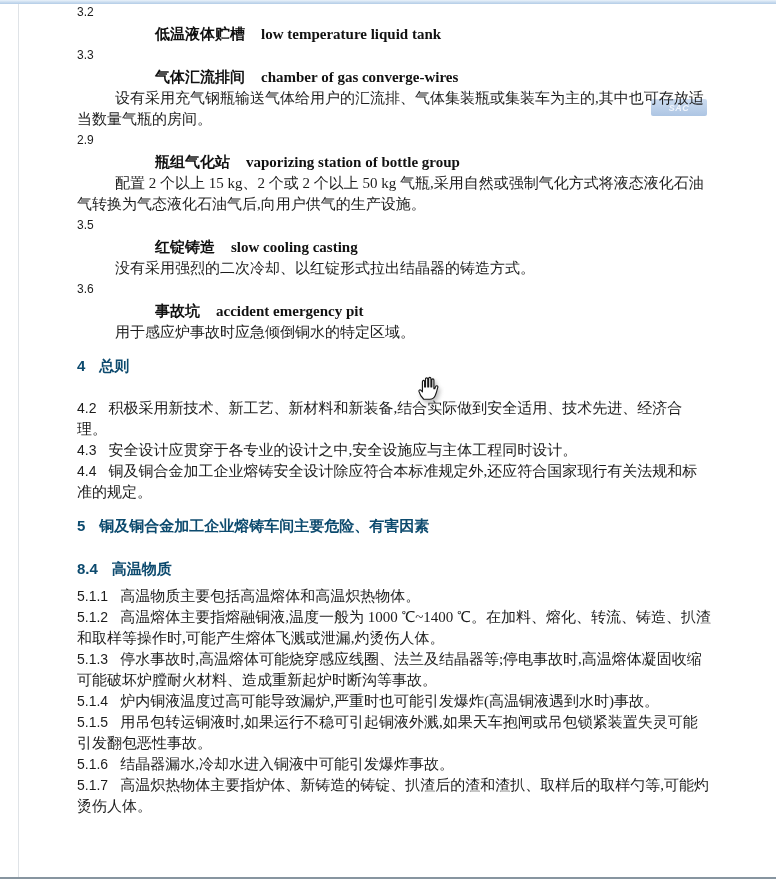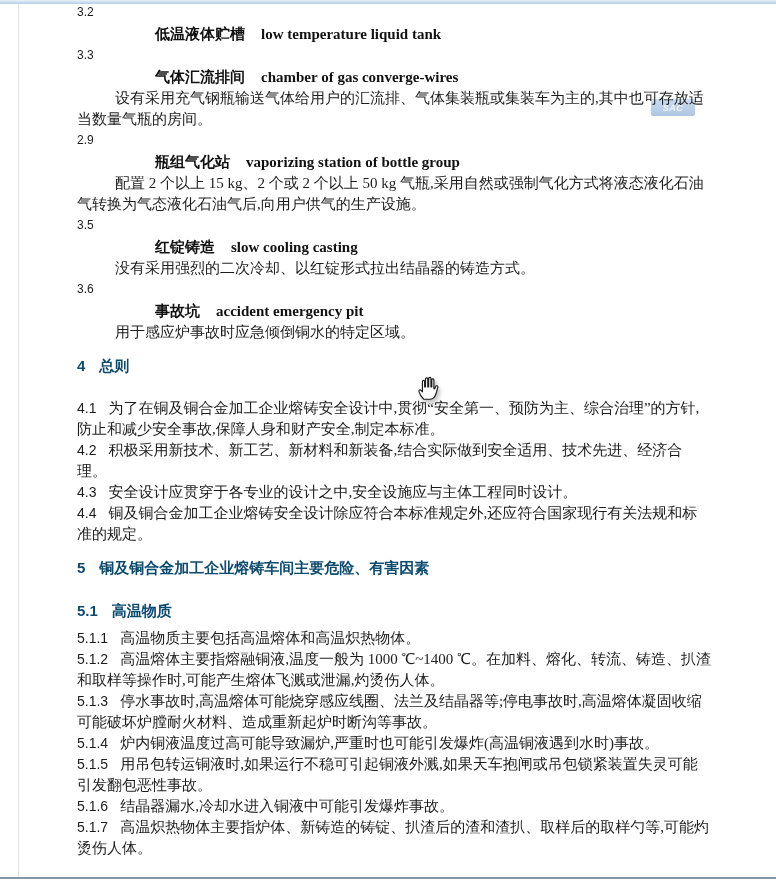--- a/index.html
+++ b/index.html
@@ -17,21 +17,21 @@
   }
   .page-edge {
     position: absolute; left: 18px; top: 4px; bottom: 6px; width: 1px;
     background: #dfe3e7;
   }
   .bottom-line {
     position: absolute; left: 0; top: 877px; width: 776px; height: 2px;
     background: #8795a0;
   }
   .watermark {
-    position: absolute; left: 651px; top: 99px; width: 44px; height: 17px;
+    position: absolute; left: 651px; top: 99px; width: 56px; height: 17px;
     border-radius: 2px;
     background: linear-gradient(180deg, #ccdcf0 0%, #adc5e3 100%);
     color: #f0f5fc;
     font: bold italic 9px "Liberation Sans", sans-serif;
     letter-spacing: .5px;
     display: flex; align-items: center; justify-content: center;
     user-select: none;
   }
   .doc {
     position: absolute; left: 0; top: 2px; width: 776px;
@@ -78,26 +78,25 @@
     <div class="b-num"><span>2.9</span></div>
     <div class="b-term"><span class="term-zh">瓶组气化站</span><span class="term-en">vaporizing station of bottle group</span></div>
     <div class="b-para">配置 2 个以上 15 kg、2 个或 2 个以上 50 kg 气瓶,采用自然或强制气化方式将液态液化石油气转换为气态液化石油气后,向用户供气的生产设施。</div>
     <div class="b-num"><span>3.5</span></div>
     <div class="b-term"><span class="term-zh">红锭铸造</span><span class="term-en">slow cooling casting</span></div>
     <div class="b-para">没有采用强烈的二次冷却、以红锭形式拉出结晶器的铸造方式。</div>
     <div class="b-num"><span>3.6</span></div>
     <div class="b-term"><span class="term-zh">事故坑</span><span class="term-en">accident emergency pit</span></div>
     <div class="b-para">用于感应炉事故时应急倾倒铜水的特定区域。</div>
     <div class="b-h1"><span class="c-num">4</span><span>总则</span></div>
-    <div class="b-clause"><span class="c-num">4.1</span><span class="c-text">为了在铜及铜合金加工企业熔铸安全设计中,贯彻“安全第一、预防为主、综合治理”的方针,防止和减少安全事故,保障人身和财产安全,制定本标准。</span></div>
     <div class="b-clause"><span class="c-num">4.2</span><span class="c-text">积极采用新技术、新工艺、新材料和新装备,结合实际做到安全适用、技术先进、经济合理。</span></div>
     <div class="b-clause"><span class="c-num">4.3</span><span class="c-text">安全设计应贯穿于各专业的设计之中,安全设施应与主体工程同时设计。</span></div>
     <div class="b-clause"><span class="c-num">4.4</span><span class="c-text">铜及铜合金加工企业熔铸安全设计除应符合本标准规定外,还应符合国家现行有关法规和标准的规定。</span></div>
     <div class="b-h1"><span class="c-num">5</span><span>铜及铜合金加工企业熔铸车间主要危险、有害因素</span></div>
-    <div class="b-h2"><span class="c-num">5.1</span><span>高温物质</span></div>
+    <div class="b-h2"><span class="c-num">8.4</span><span>高温物质</span></div>
     <div class="b-clause"><span class="c-num">5.1.1</span><span class="c-text">高温物质主要包括高温熔体和高温炽热物体。</span></div>
     <div class="b-clause"><span class="c-num">5.1.2</span><span class="c-text">高温熔体主要指熔融铜液,温度一般为 1000 ℃~1400 ℃。在加料、熔化、转流、铸造、扒渣和取样等操作时,可能产生熔体飞溅或泄漏,灼烫伤人体。</span></div>
     <div class="b-clause"><span class="c-num">5.1.3</span><span class="c-text">停水事故时,高温熔体可能烧穿感应线圈、法兰及结晶器等;停电事故时,高温熔体凝固收缩可能破坏炉膛耐火材料、造成重新起炉时断沟等事故。</span></div>
     <div class="b-clause"><span class="c-num">5.1.4</span><span class="c-text">炉内铜液温度过高可能导致漏炉,严重时也可能引发爆炸(高温铜液遇到水时)事故。</span></div>
     <div class="b-clause"><span class="c-num">5.1.5</span><span class="c-text">用吊包转运铜液时,如果运行不稳可引起铜液外溅,如果天车抱闸或吊包锁紧装置失灵可能引发翻包恶性事故。</span></div>
     <div class="b-clause"><span class="c-num">5.1.6</span><span class="c-text">结晶器漏水,冷却水进入铜液中可能引发爆炸事故。</span></div>
     <div class="b-clause"><span class="c-num">5.1.7</span><span class="c-text">高温炽热物体主要指炉体、新铸造的铸锭、扒渣后的渣和渣扒、取样后的取样勺等,可能灼烫伤人体。</span></div>
   </div>
 
 <div class="hand-cursor">

